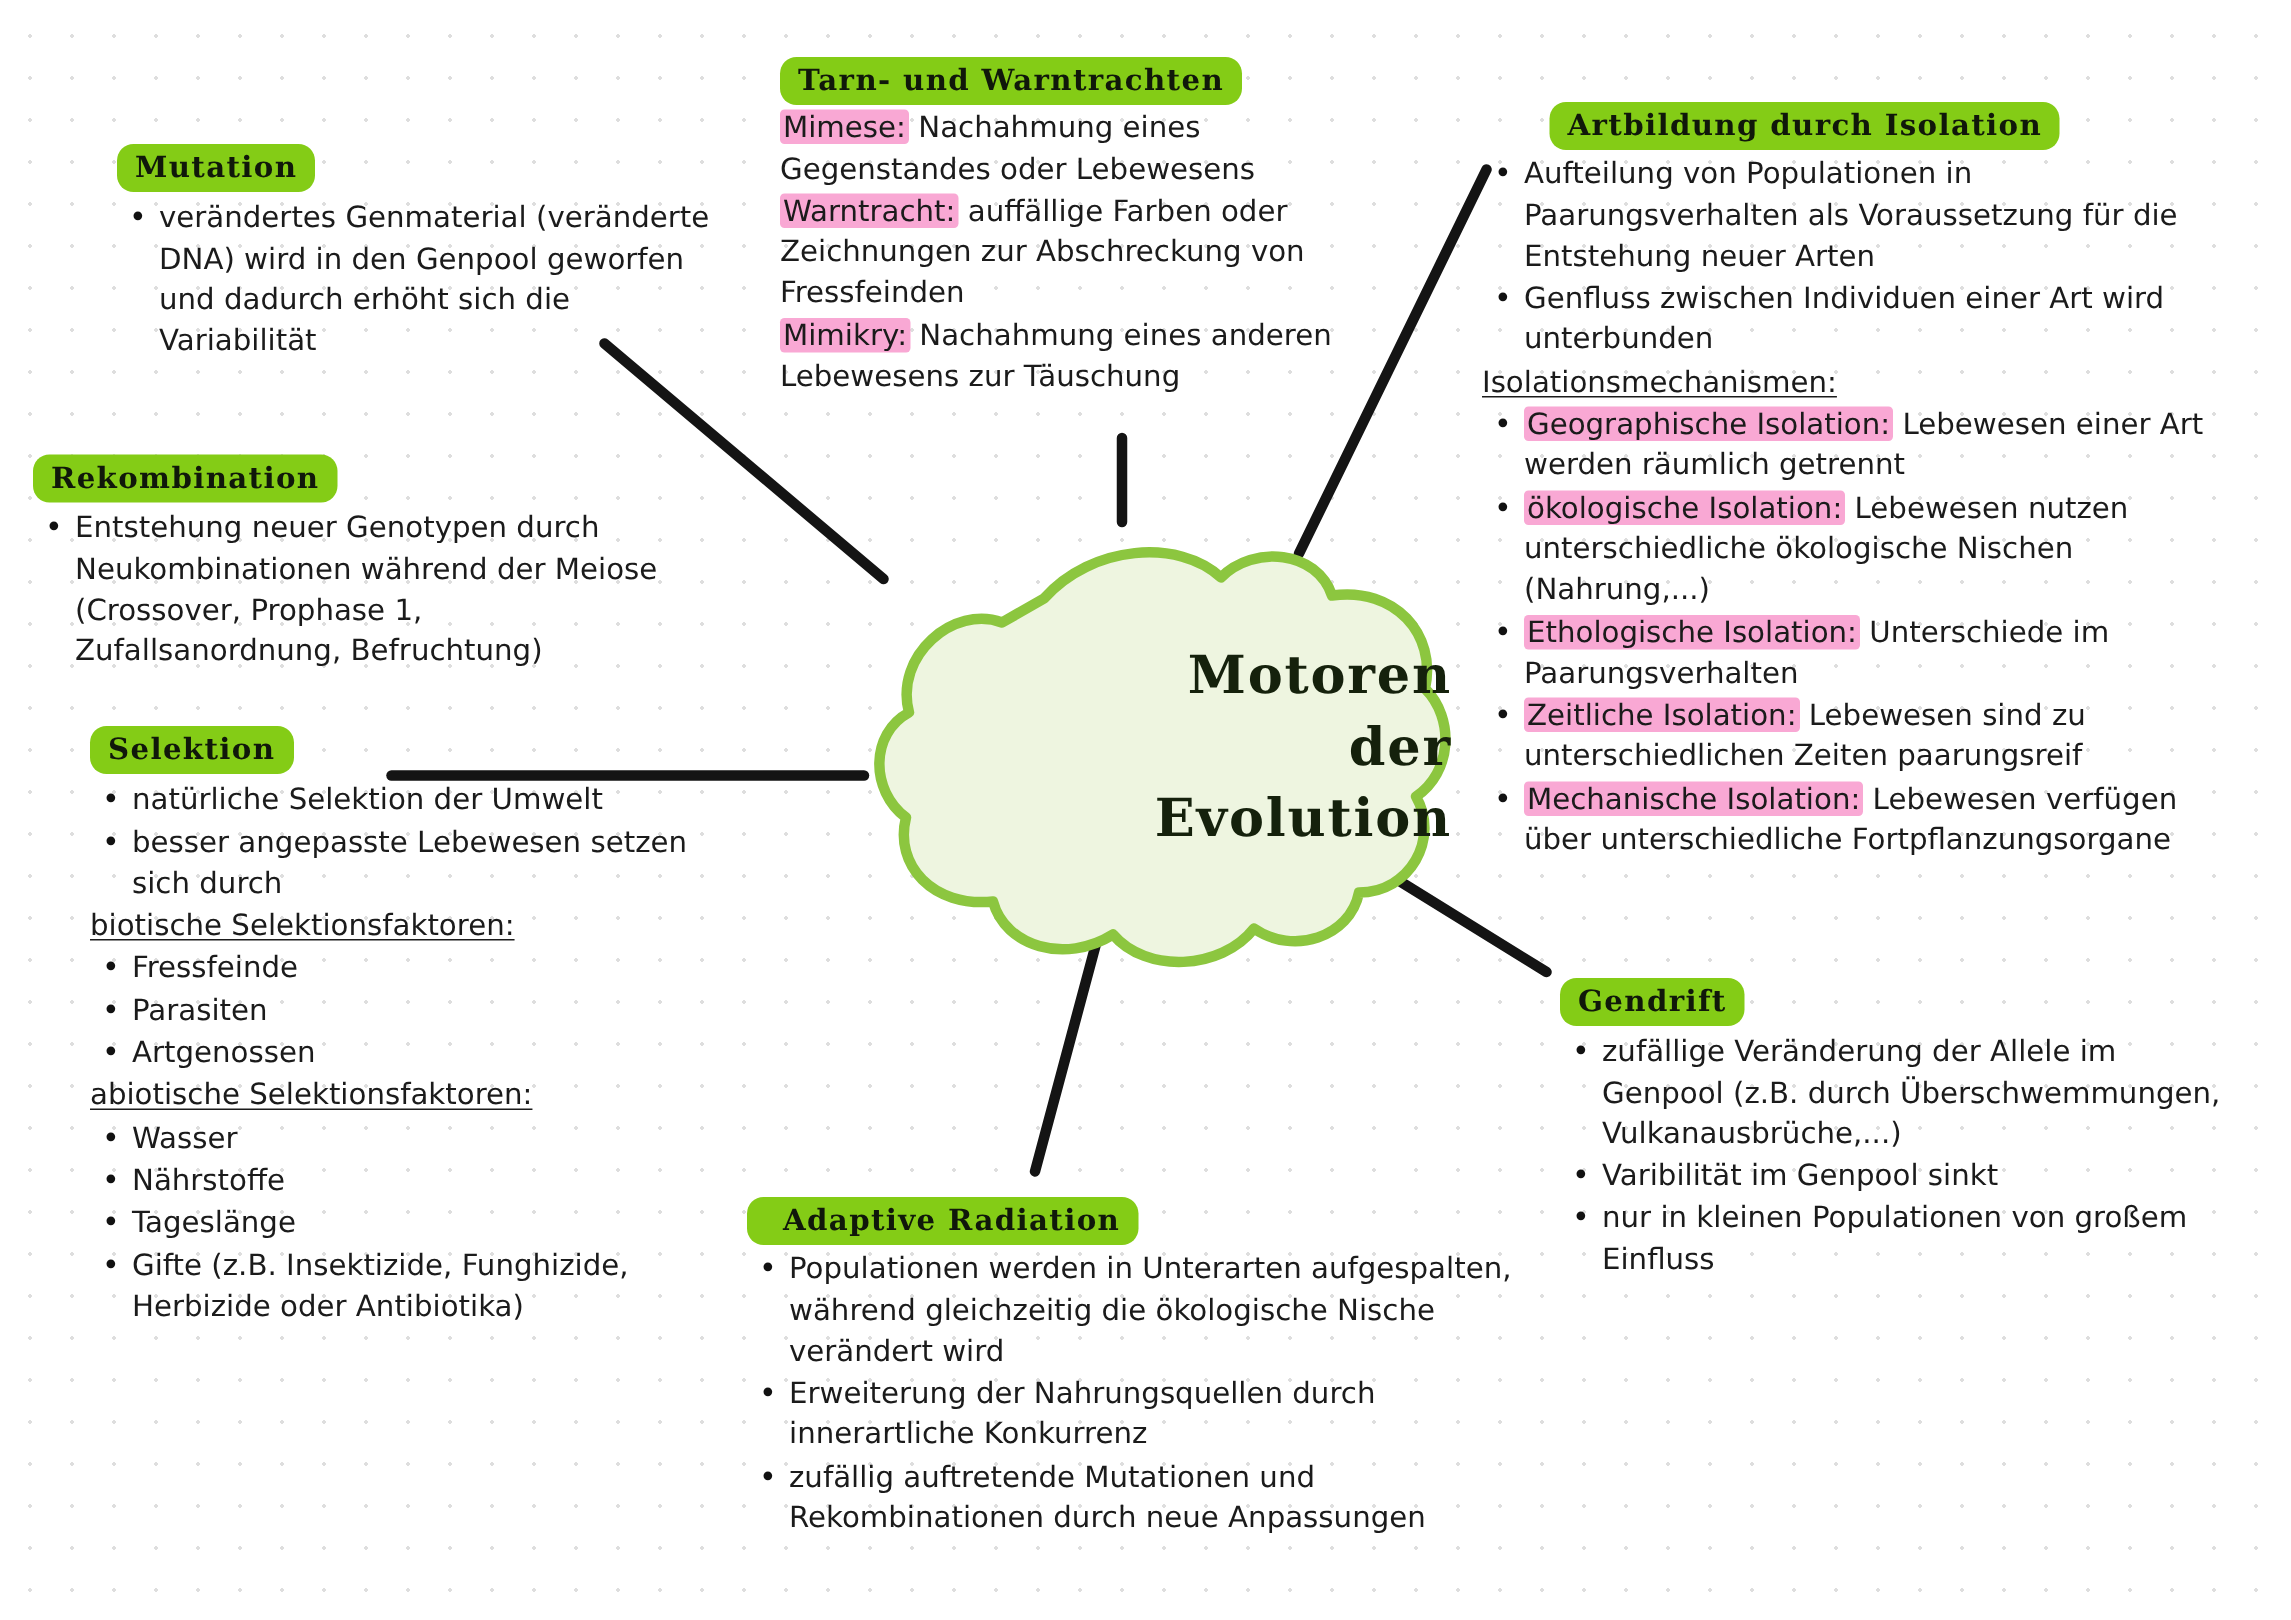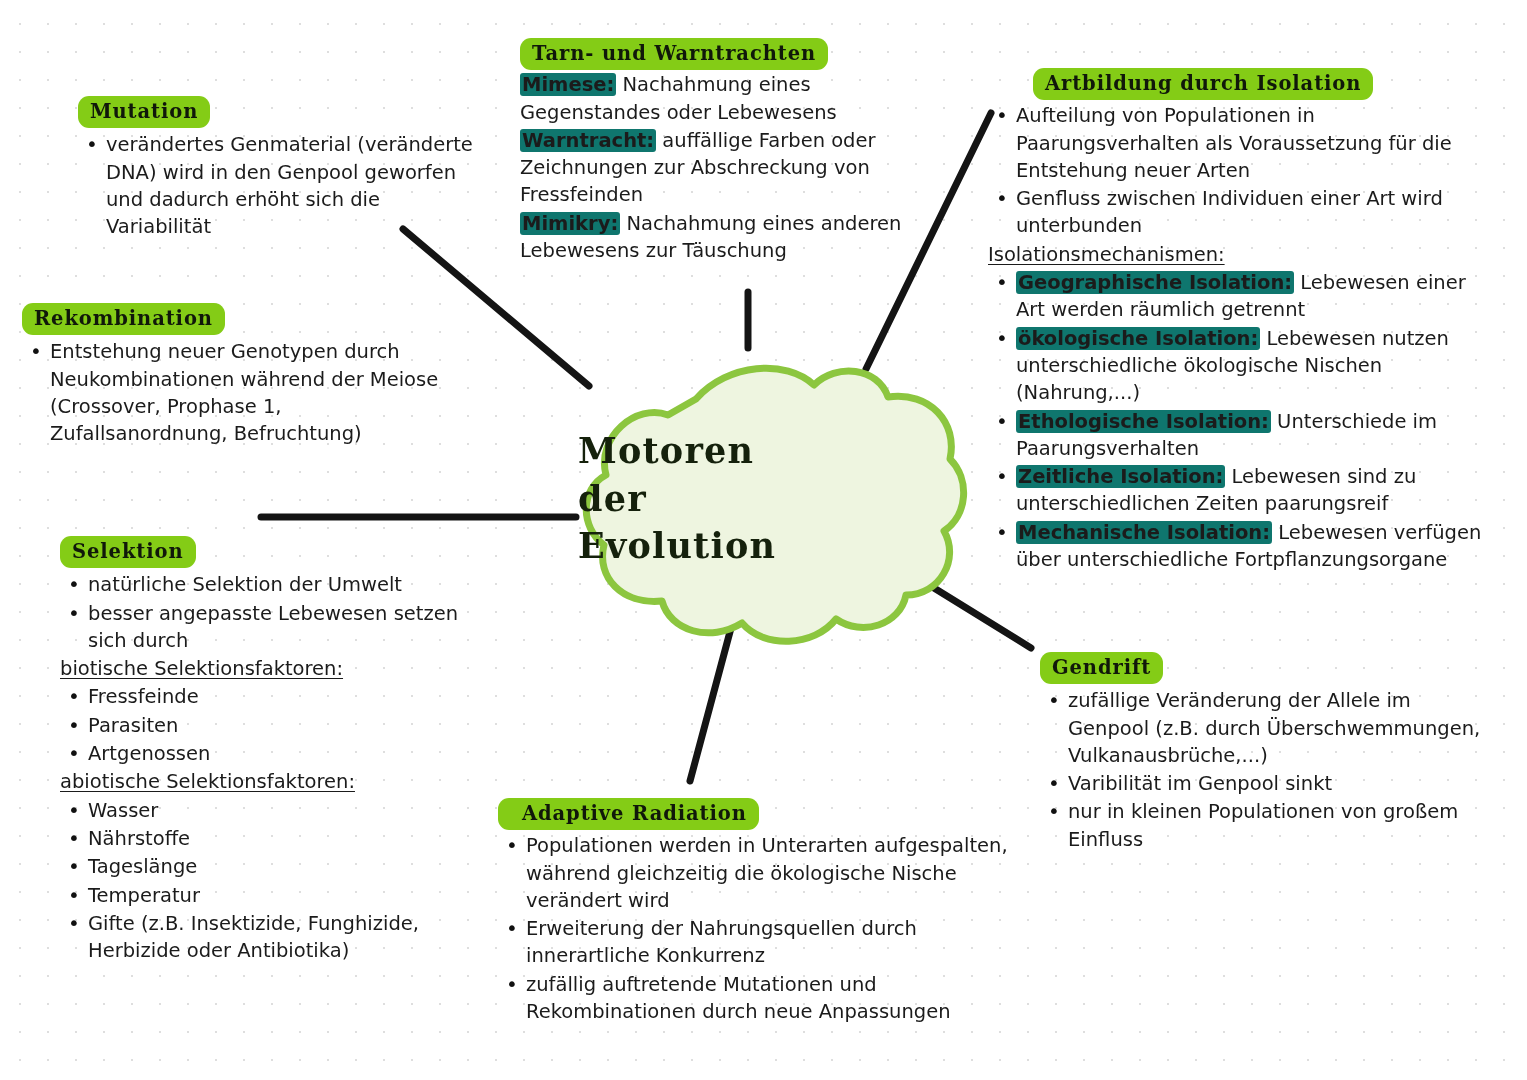--- a/index.html
+++ b/index.html
@@ -43,21 +43,21 @@
     top: 355px;
     width: 390px;
     height: 300px;
   }
   #cloud-svg { display:block; width:390px; height:300px; }
   .cloud-label {
     position: absolute;
     left: 0;
     top: 72px;
     width: 390px;
-    text-align: left;
+    text-align: right;
     font-family: "DejaVu Serif", "Liberation Serif", serif;
     font-weight: 700;
     font-size: 35px;
     line-height: 1.36;
     letter-spacing: 1.2px;
     color: #15210c;
   }
 
   
   .block {
@@ -101,32 +101,32 @@
   ul.bullets.nobullet > li { padding-left: 0; }
   ul.bullets.nobullet > li::before { content: ""; }
 
   .sub-underline {
     text-decoration: underline;
     text-underline-offset: 3px;
     display: block;
     margin: 1px 0 1px 0;
   }
   .term {
-    font-weight: 700;
-    background: #0f766e;
+    font-weight: 400;
+    background: #f9a8d4;
     border-radius: 3px;
     padding: 0 2px;
     box-decoration-break: clone;
     -webkit-box-decoration-break: clone;
   }
 
   
   #block-mutation        { left: 78px;   top: 96px;  width: 400px; }
   #block-rekombination   { left: 22px;   top: 303px; width: 430px; }
-  #block-selektion       { left: 60px;   top: 536px; width: 400px; }
+  #block-selektion       { left: 60px;   top: 484px; width: 400px; }
   #block-tarn            { left: 520px;  top: 38px;  width: 420px; }
   #block-artbildung      { left: 988px;  top: 68px;  width: 500px; }
   #block-gendrift        { left: 1040px; top: 652px; width: 450px; }
   #block-adaptive        { left: 498px;  top: 798px; width: 545px; }
 
   #block-tarn .heading          { margin-bottom: 1px; }
   #block-artbildung .heading    { margin-bottom: 2px; margin-left: 45px; }
   #block-adaptive .heading      { margin-bottom: 2px; padding-left: 24px; }
 
   .line-item { display: block; }
@@ -194,21 +194,20 @@
     <ul class="bullets">
       <li>Fressfeinde</li>
       <li>Parasiten</li>
       <li>Artgenossen</li>
     </ul>
     <span class="sub-underline">abiotische Selektionsfaktoren:</span>
     <ul class="bullets">
       <li>Wasser</li>
       <li>Nährstoffe</li>
       <li>Tageslänge</li>
-      <li>Temperatur</li>
       <li>Gifte (z.B. Insektizide, Funghizide, Herbizide oder Antibiotika)</li>
     </ul>
   </div>
 
   <div class="block" id="block-tarn">
     <span class="heading">Tarn- und Warntrachten</span>
     <ul class="bullets nobullet">
       <li>
         <span class="term">Mimese:</span><span> Nachahmung eines Gegenstandes oder Lebewesens</span>
       </li>

